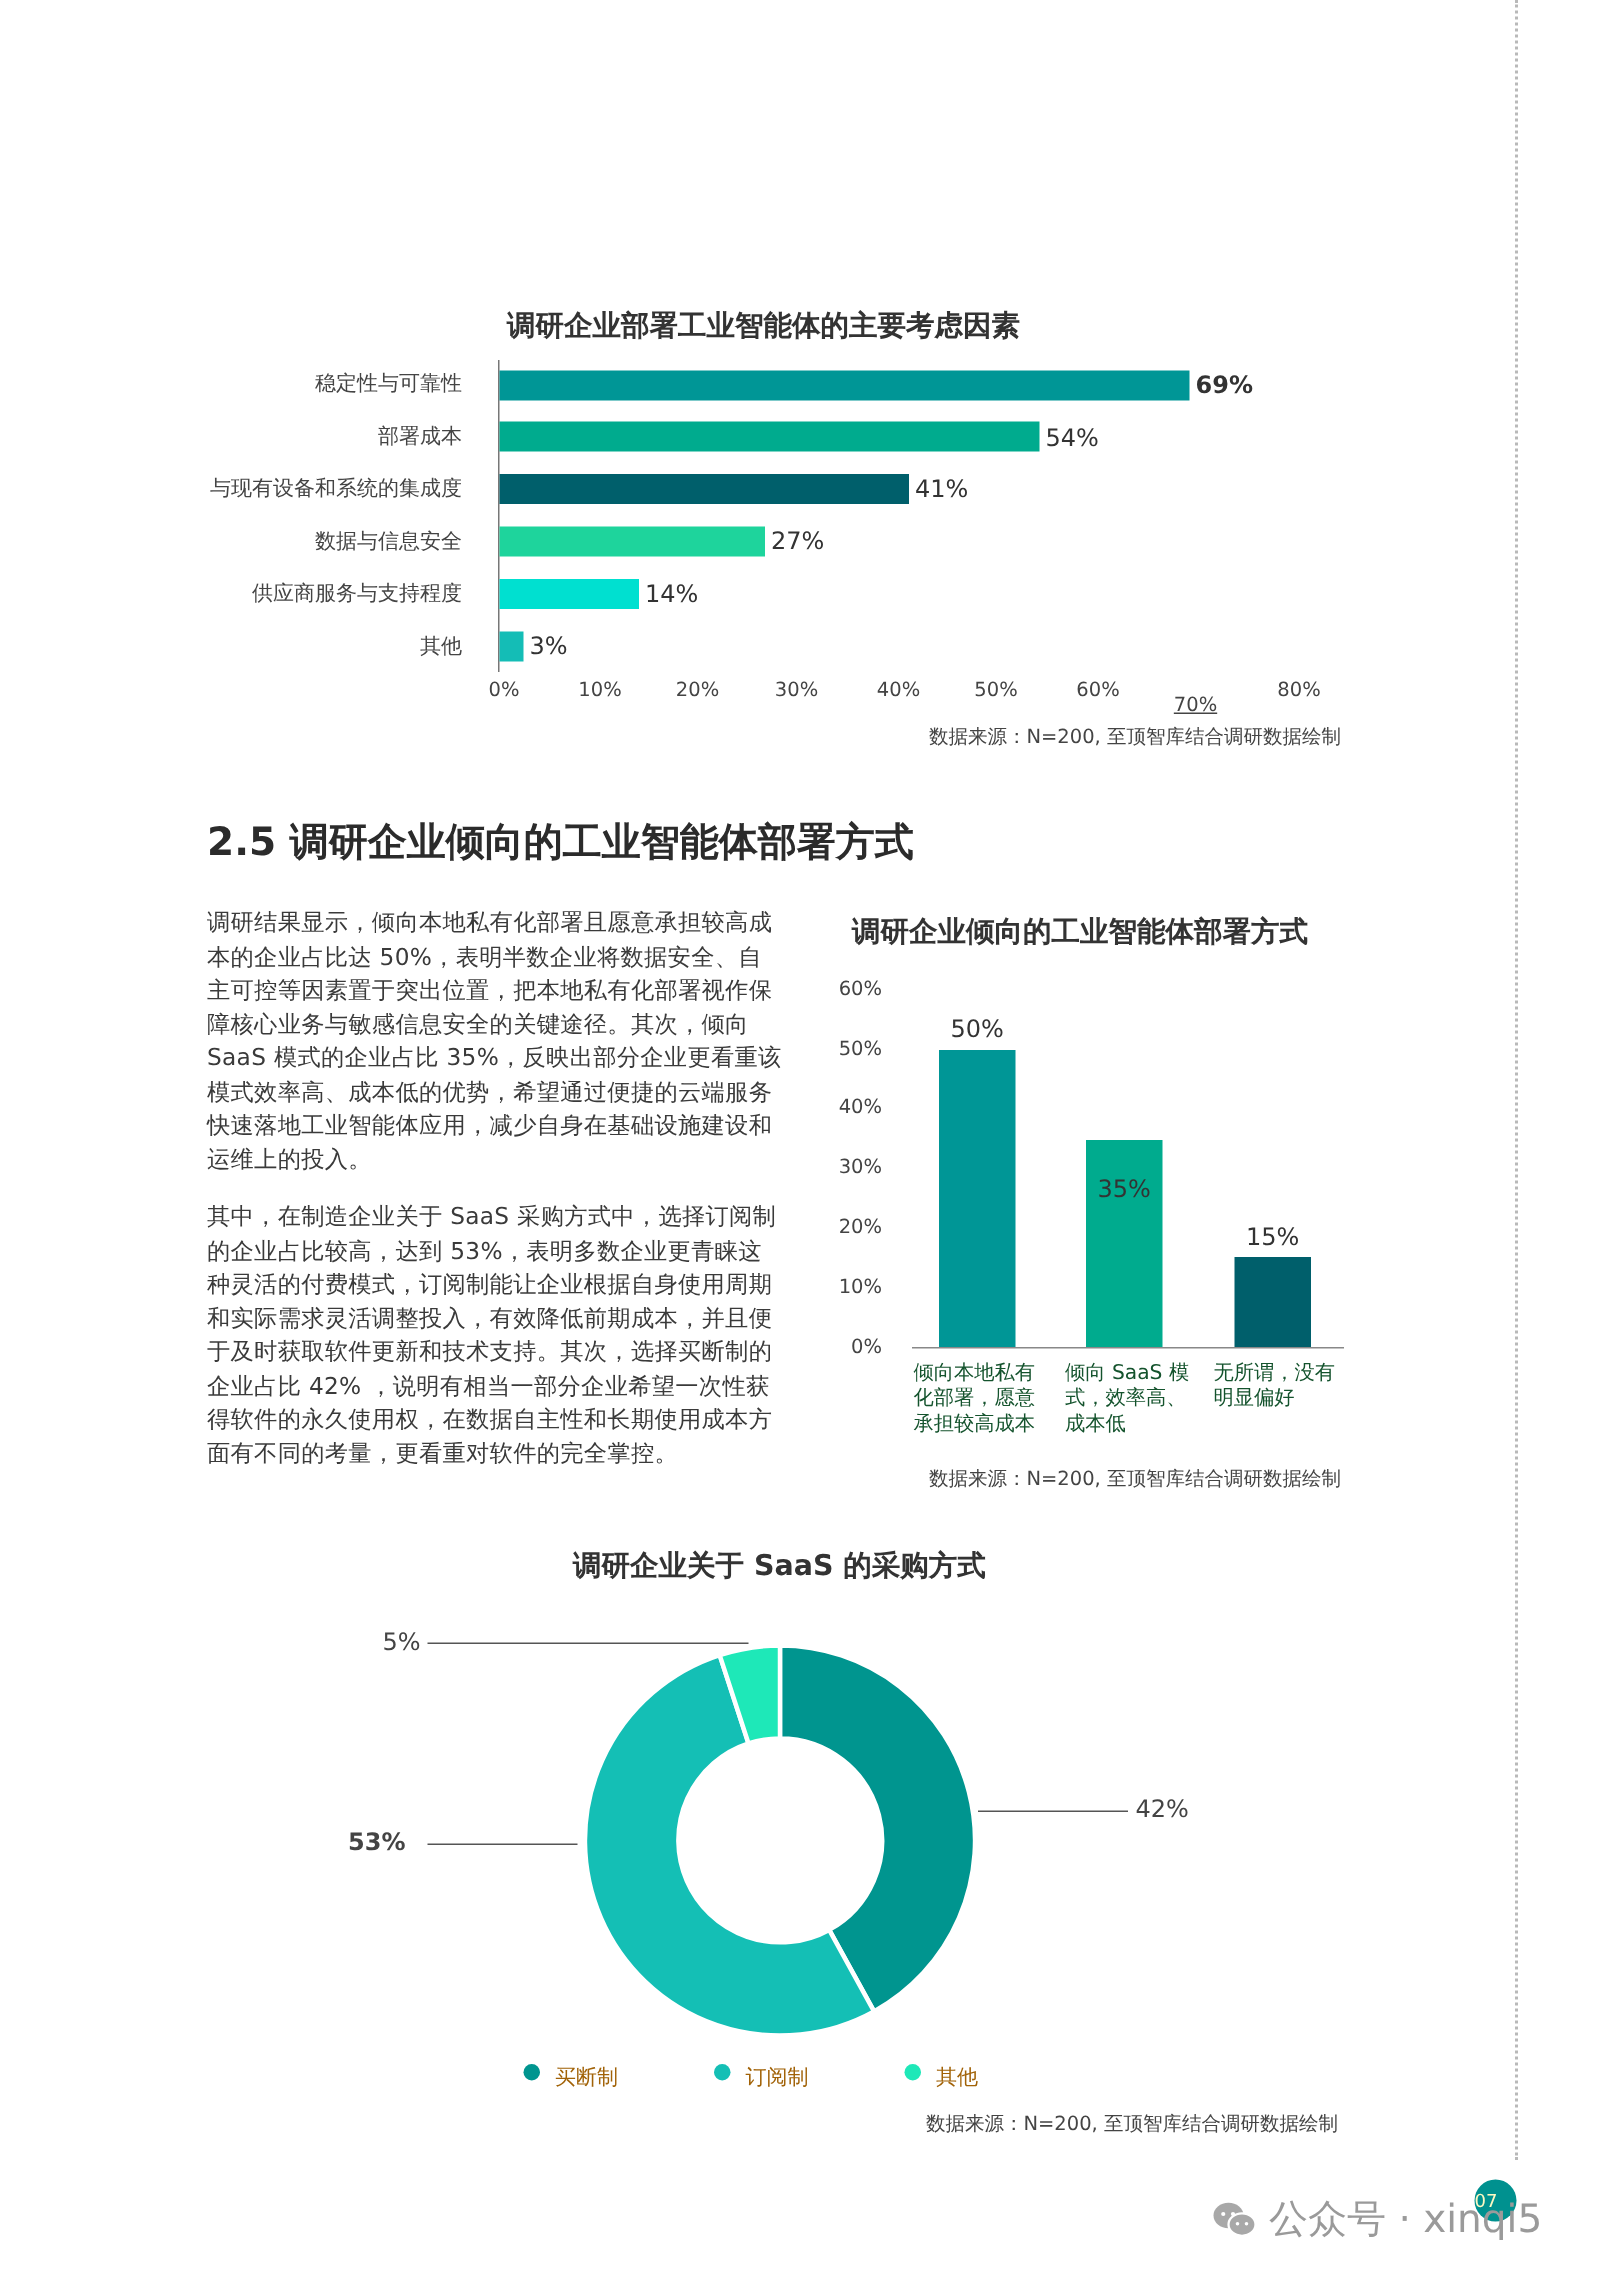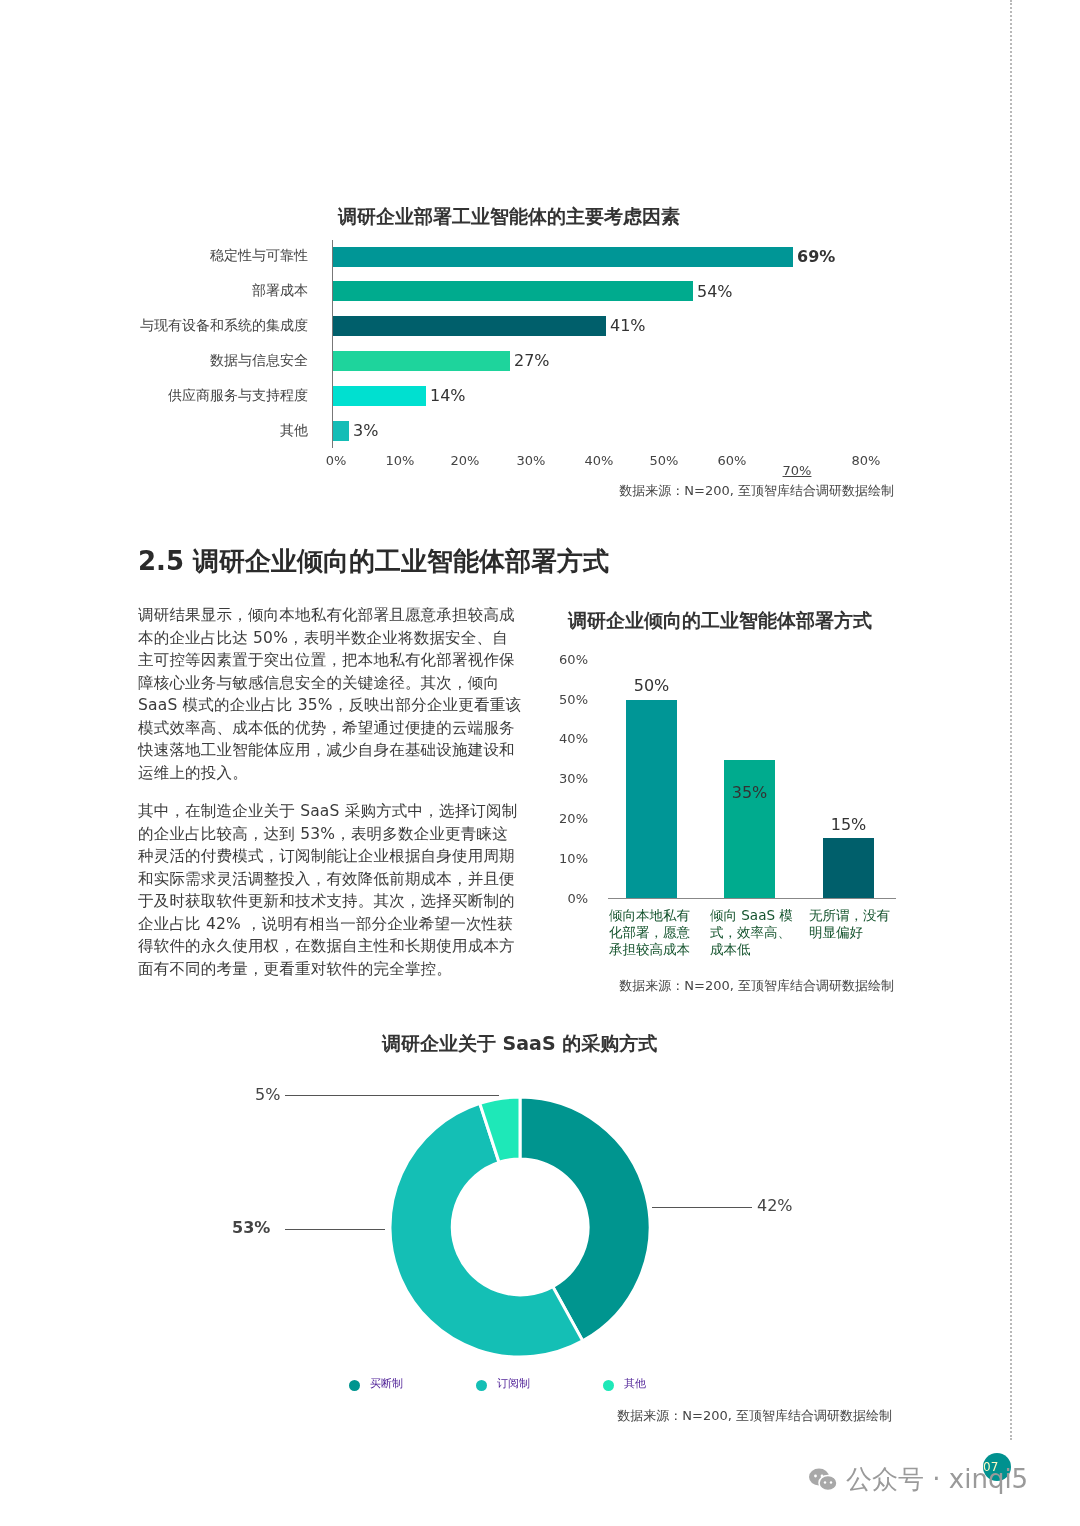--- a/index.html
+++ b/index.html
@@ -18,21 +18,21 @@
   .section-title { position:absolute; left:138px; top:544px; font-size:26px; font-weight:bold; color:#2b2b2b; white-space:nowrap; }
   .para { position:absolute; left:138px; width:384px; font-size:15.5px; line-height:22.5px; color:#3a3a3a; letter-spacing:0.2px; }
   
   .c2-ytick { position:absolute; font-size:13px; color:#444; text-align:right; width:40px; }
   .c2-bar { position:absolute; width:51px; }
   .c2-val { position:absolute; font-size:16px; color:#333; width:51px; text-align:center; }
   .c2-xlabel { position:absolute; font-size:13.5px; color:#14532d; line-height:17px; width:92px; }
   
   .d-label { position:absolute; font-size:16px; color:#444; }
   .leader { position:absolute; height:1px; background:#555; }
-  .legend-item { position:absolute; display:flex; align-items:flex-end; font-size:11px; color:#4c1d95; white-space:nowrap; }
+  .legend-item { position:absolute; display:flex; align-items:flex-start; font-size:14px; color:#a16207; white-space:nowrap; }
   .legend-dot { width:11px; height:11px; border-radius:50%; margin-right:10px; }
   .page-num { position:absolute; left:983px; top:1453px; width:28px; height:28px; border-radius:50%;
               background:#00918f; color:#fef9c3; font-size:12px; text-align:left; line-height:28px; }
   .watermark { position:absolute; left:808px; top:1462px; display:flex; align-items:center; font-size:26px; color:#9a9a9a; white-space:nowrap; }
 </style>
 </head>
 <body>
 
 <div class="dotted-rule"></div>
 

